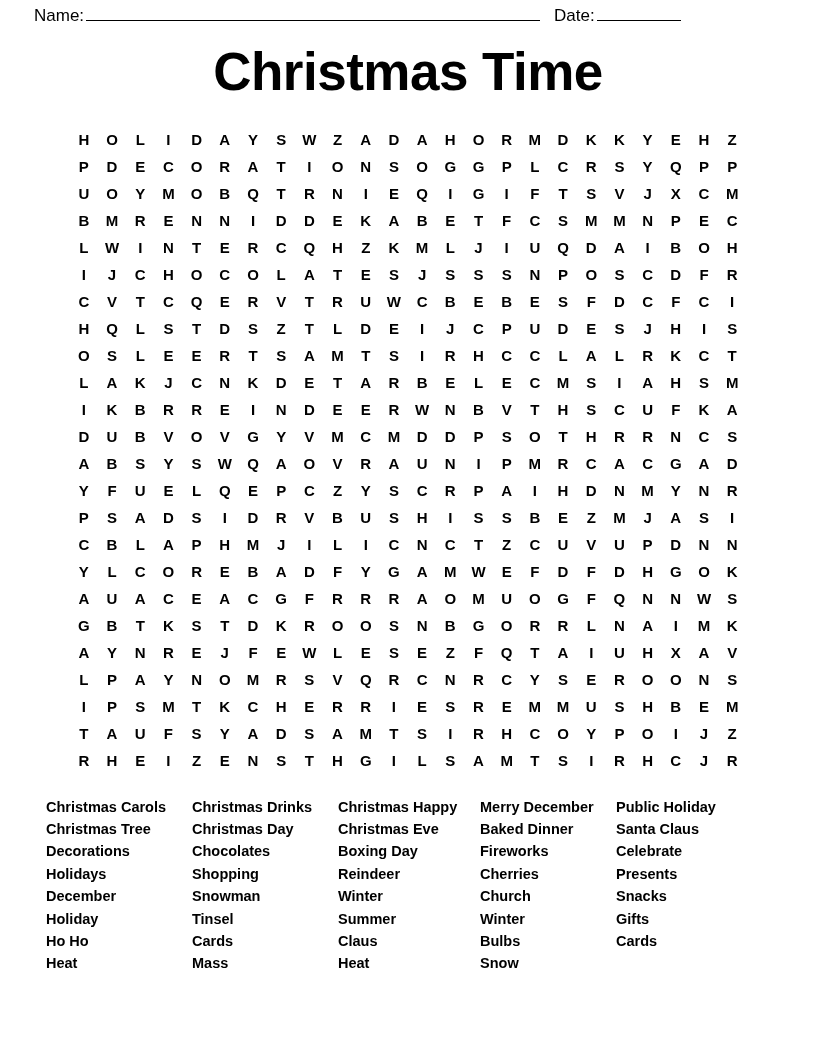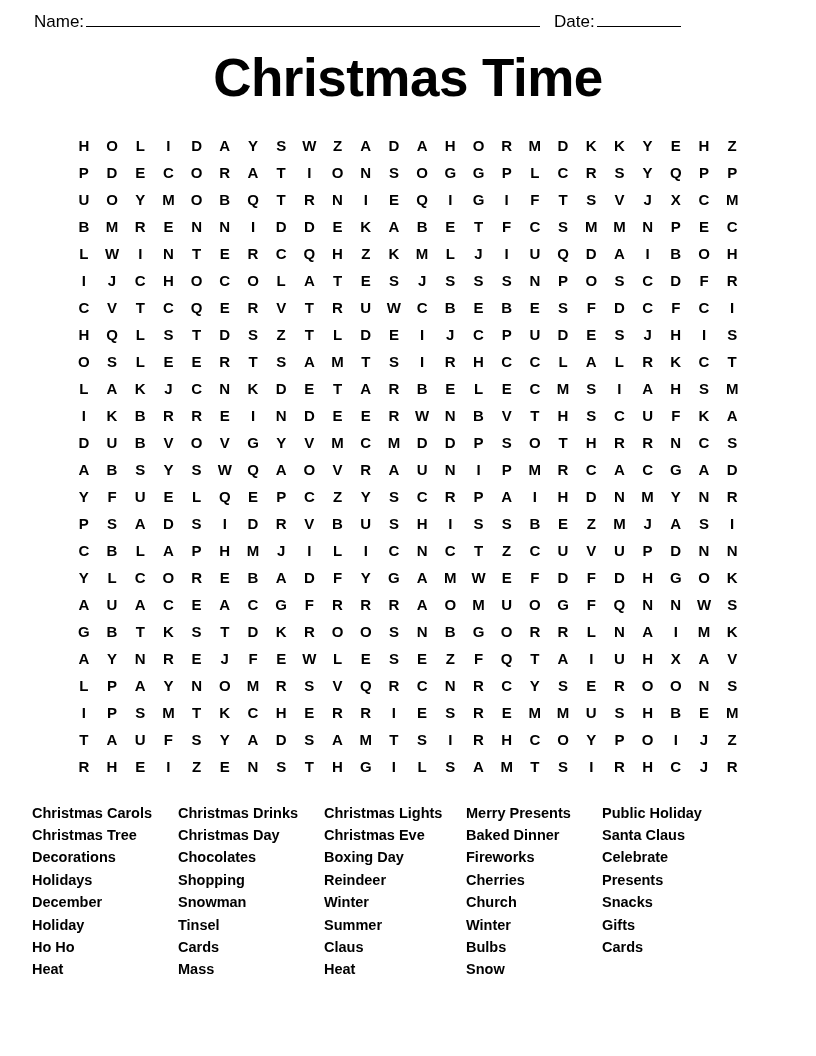--- a/index.html
+++ b/index.html
@@ -21,21 +21,21 @@
     height: 1056px;
     box-sizing: border-box;
     padding: 0;
     position: relative;
   }
 
   
   .header-row {
     display: flex;
     align-items: baseline;
-    padding: 12px 38px 0 34px;
+    padding: 6px 38px 0 34px;
     font-size: 17px;
     font-family: "Liberation Sans", sans-serif;
     white-space: nowrap;
   }
   .hdr-label {
     font-size: 17px;
     letter-spacing: 0px;
   }
   .hdr-rule {
     display: inline-block;
@@ -77,21 +77,21 @@
     font-weight: bold;
     font-size: 15px;
     line-height: 27px;
     padding: 0;
     color: #000;
   }
 
   
   .words {
     margin: 22px 0 0 0;
-    padding: 0 0 0 32px;
+    padding: 0 0 0 46px;
     display: grid;
     grid-template-columns: 146px 146px 142px 136px 140px;
     row-gap: 0px;
     column-gap: 0px;
   }
   .word {
     font-family: "Liberation Sans", sans-serif;
     font-weight: bold;
     font-size: 14.5px;
     line-height: 22.4px;
@@ -742,22 +742,22 @@
             <td>J</td>
             <td>R</td>
           </tr>
         </tbody>
     </table>
   </div>
 
   <div class="words">
       <div class="word">Christmas Carols</div>
       <div class="word">Christmas Drinks</div>
-      <div class="word">Christmas Lights</div>
-      <div class="word">Merry Presents</div>
+      <div class="word">Christmas Happy</div>
+      <div class="word">Merry December</div>
       <div class="word">Public Holiday</div>
       <div class="word">Christmas Tree</div>
       <div class="word">Christmas Day</div>
       <div class="word">Christmas Eve</div>
       <div class="word">Baked Dinner</div>
       <div class="word">Santa Claus</div>
       <div class="word">Decorations</div>
       <div class="word">Chocolates</div>
       <div class="word">Boxing Day</div>
       <div class="word">Fireworks</div>

